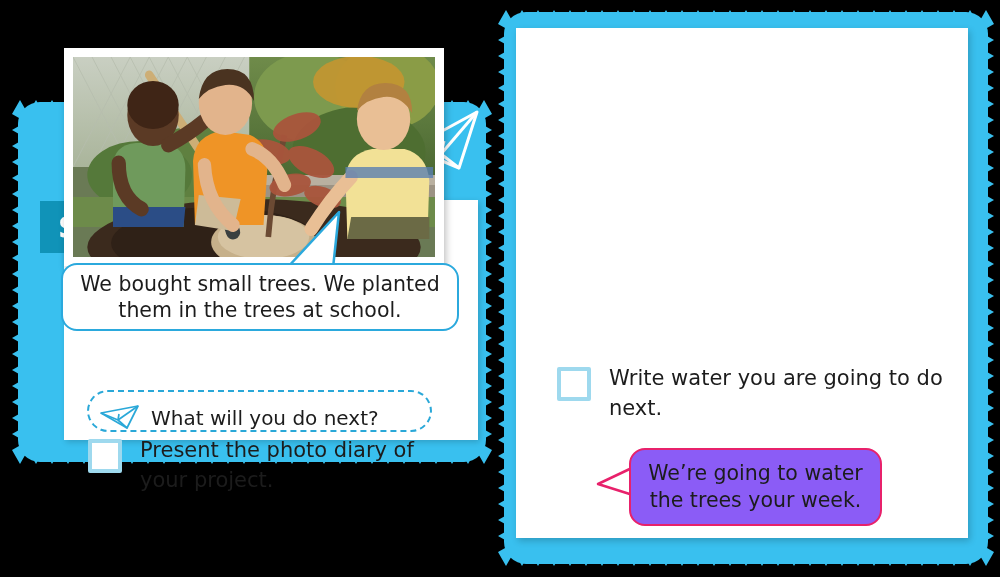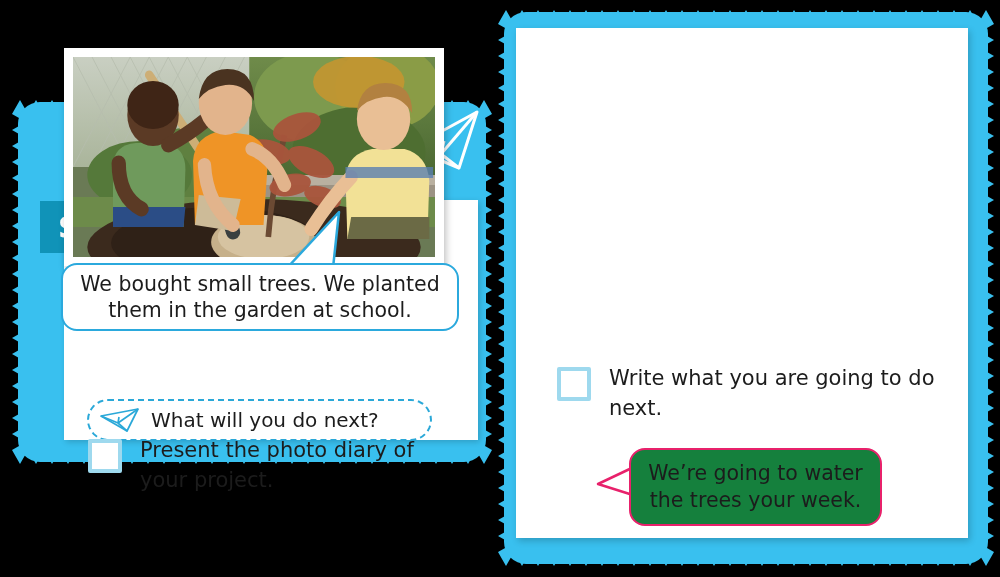--- a/index.html
+++ b/index.html
@@ -35,23 +35,23 @@
   #left-title-band .t{
     color:#ffffff;font-size:30px;font-weight:bold;letter-spacing:.2px;
     white-space:nowrap;
   }
 
   
   #plane-art{position:absolute;left:255px;top:8px;width:230px;height:95px;}
 
   
   #prompt-pill{
-    position:absolute;left:79px;top:307px;width:345px;height:42px;
+    position:absolute;left:79px;top:298px;width:345px;height:42px;
     border:2px dashed #2aa8d8;border-radius:21px;
-    display:flex;align-items:center;box-sizing:border-box;
+    display:flex;align-items:flex-end;box-sizing:border-box;
   }
   #prompt-pill .pi{width:62px;display:flex;justify-content:center;align-items:center;}
   #prompt-pill .pt{
     font-size:20px;color:#1c1c1c;white-space:nowrap;
   }
 
   
   .cbrow{position:absolute;display:flex;align-items:flex-start;}
   .cbox{
     width:34px;height:34px;flex:0 0 34px;background:#ffffff;
@@ -91,21 +91,21 @@
     align-items:center;justify-content:center;
   }
   #bubble-blue .l{font-size:20.5px;line-height:26px;color:#1c1c1c;white-space:nowrap;}
   #bubble-blue-tail{position:absolute;left:285px;top:210px;width:70px;height:60px;}
 
   #right-check{left:557px;top:363px;width:390px;}
 
   
   #bubble-pink{
     position:absolute;left:629px;top:448px;width:253px;height:78px;
-    background:#15803d;border:2.5px solid #e8216b;border-radius:16px;
+    background:#8b5cf6;border:2.5px solid #e8216b;border-radius:16px;
     box-sizing:border-box;display:flex;flex-direction:column;
     align-items:center;justify-content:center;
   }
   #bubble-pink .l{font-size:20.5px;line-height:27px;color:#1c1c1c;white-space:nowrap;}
   #bubble-pink-tail{position:absolute;left:596px;top:462px;width:42px;height:50px;}
 </style>
 </head>
 <body>
 
 <div id="stage">
@@ -307,26 +307,26 @@
       </svg>
     </div>
   </div>
 
   <svg id="bubble-blue-tail" viewBox="0 0 70 60">
     <path d="M2,58 L54,2 L48,58 Z" fill="#ffffff" stroke="#2ba9dd" stroke-width="2.5" stroke-linejoin="round"></path>
   </svg>
 
   <div id="bubble-blue">
     <span class="l">We bought small trees. We planted</span>
-    <span class="l">them in the garden at school.</span>
+    <span class="l">them in the trees at school.</span>
   </div>
 
   <div class="cbrow" id="right-check">
     <span class="cbox"></span>
-    <span class="cbtext">Write what you are going to do next.</span>
+    <span class="cbtext">Write water you are going to do next.</span>
   </div>
 
   <svg id="bubble-pink-tail" viewBox="0 0 42 50">
     <path d="M40,4 L2,22 L40,34 Z" fill="#ffffff" stroke="#e8216b" stroke-width="2.5" stroke-linejoin="round"></path>
   </svg>
 
   <div id="bubble-pink">
     <span class="l">We’re going to water</span>
     <span class="l">the trees your week.</span>
   </div>

